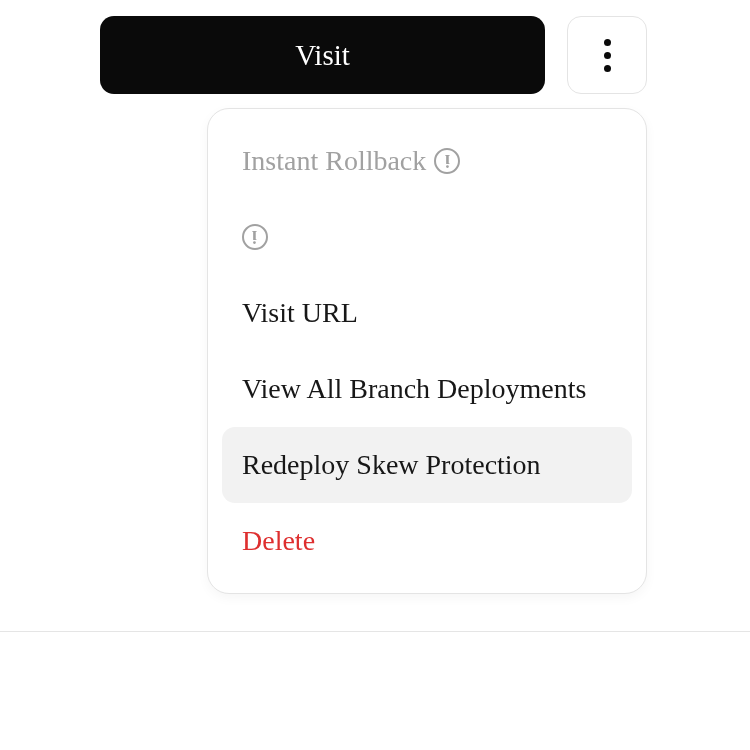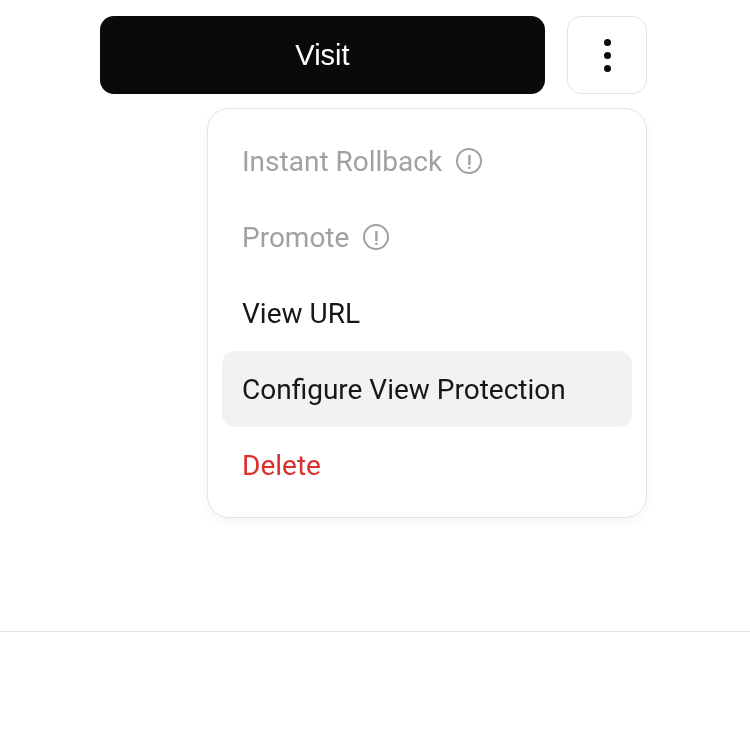--- a/index.html
+++ b/index.html
@@ -1,15 +1,15 @@
 <!DOCTYPE html>
 <html><head>
   <meta charset="utf-8">
   <style>
-    * { box-sizing: border-box; margin: 0; padding: 0; }
+    * { box-sizing: border-box; margin: 0; padding: 0; font-family: Liberation Serif, serif; }
     body {
       width: 750px;
       height: 750px;
       background: #ffffff;
       font-family: -apple-system, BlinkMacSystemFont, "Segoe UI", Roboto, Helvetica, Arial, sans-serif;
       position: relative;
       overflow: hidden;
     }
     .divider-line {
       position: absolute;
@@ -78,21 +78,21 @@
     }
     .menu-item {
       width: 100%;
       min-height: 76px;
       padding: 0 20px;
       border: none;
       background: transparent;
       border-radius: 13px;
       display: flex;
       align-items: center;
-      gap: 14px;
+      gap: 8px;
       font-size: 28px;
       font-weight: 400;
       color: #171717;
       text-align: left;
       cursor: pointer;
       font-family: inherit;
       white-space: nowrap;
     }
     .menu-item.highlighted {
       background: #f2f2f2;
@@ -143,33 +143,35 @@
 <div class="menu">
 
   <button class="menu-item disabled">
     <span>Instant Rollback</span>
     <span class="info-circle">
       <span class="info-circle-inner">i</span>
     </span>
   </button>
 
   <button class="menu-item disabled">
-    <span>Promote</span>
     <span class="info-circle">
       <span class="info-circle-inner">i</span>
     </span>
   </button>
 
 
   <button class="menu-item">
-    <span>View URL</span>
+    <span>Visit URL</span>
   </button>
 
+  <button class="menu-item">
+    <span>View All Branch Deployments</span>
+  </button>
 
   <button class="menu-item highlighted">
-    <span>Configure View Protection</span>
+    <span>Redeploy Skew Protection</span>
   </button>
 
   <button class="menu-item danger">
     <span>Delete</span>
   </button>
 
 </div>
 
 </body></html>

